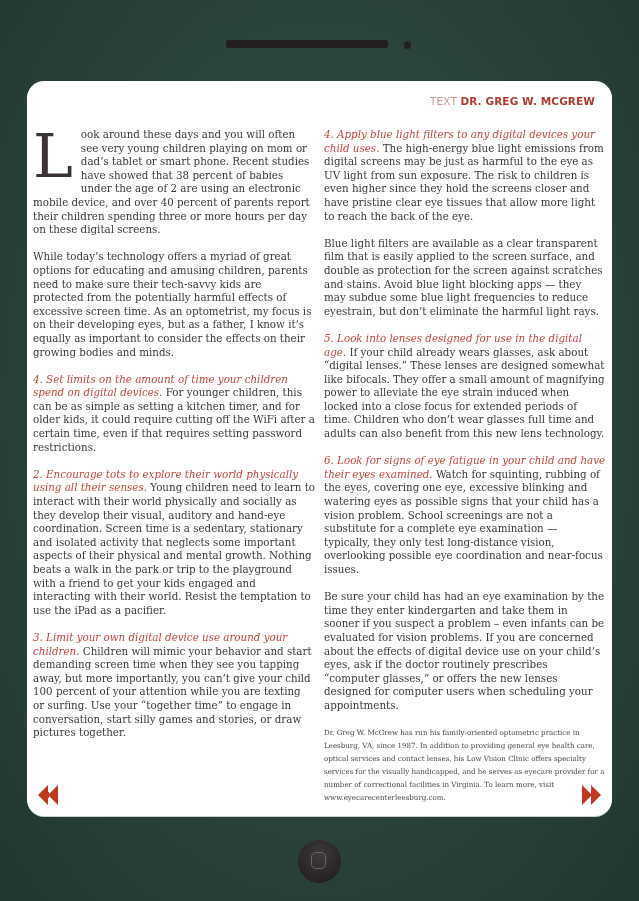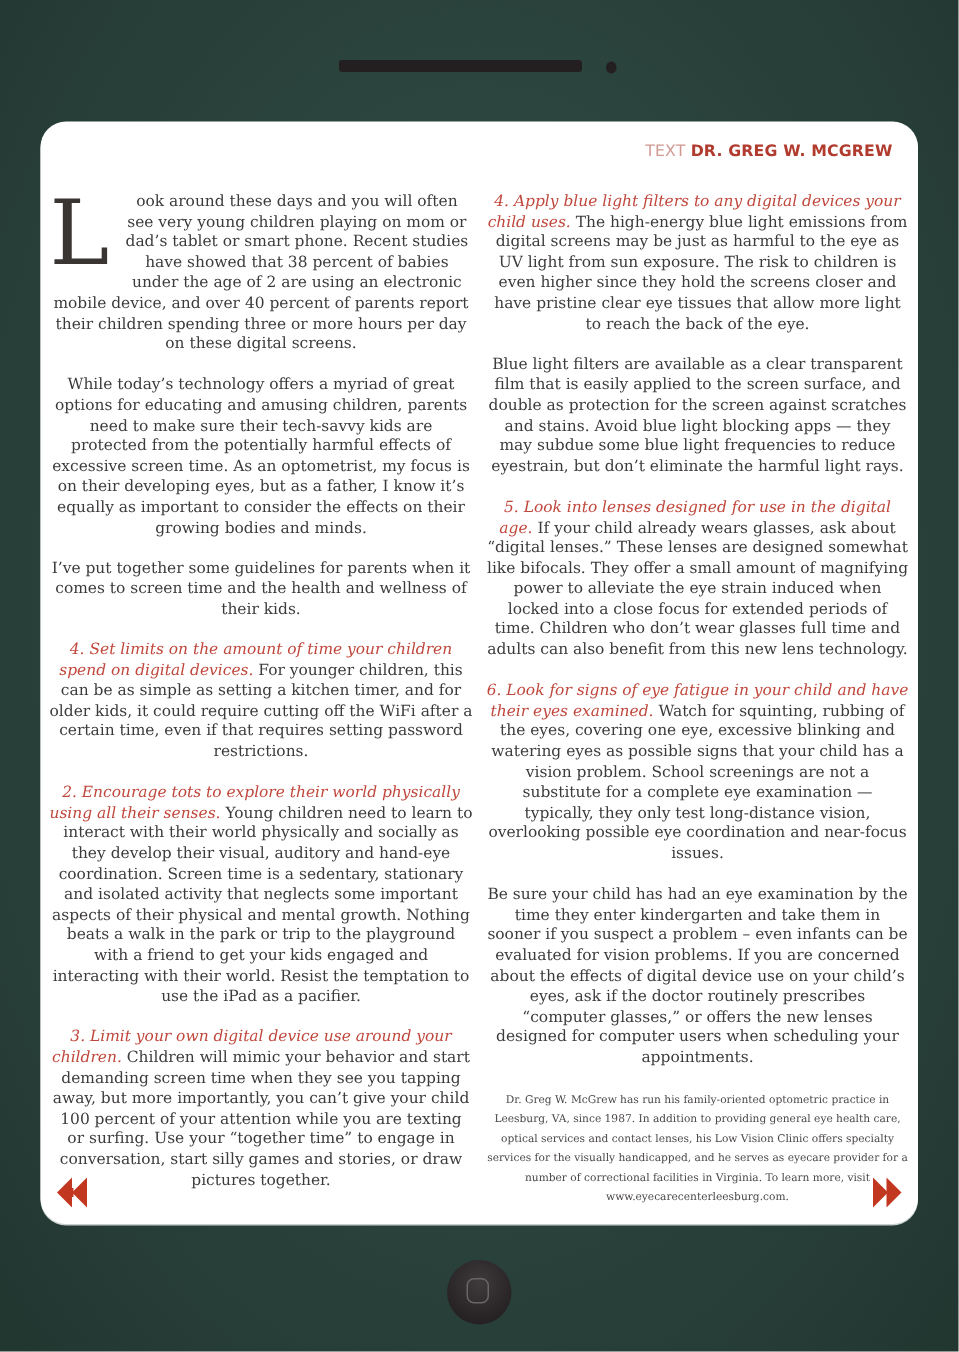--- a/index.html
+++ b/index.html
@@ -13,21 +13,20 @@
       background: #231f20; border-radius: 2px;
     }
     .camera {
       position: absolute; left: 404px; top: 41px; width: 7px; height: 8px;
       background: #231f20; border-radius: 50%;
     }
     .screen {
       position: absolute; left: 27px; top: 81px; width: 585px; height: 735px;
       background: #ffffff; border-radius: 17px;
       box-shadow: 0 1px 0 #c9cfcd;
-      text-align: center;
     }
     .byline {
       position: absolute; right: 17px; top: 14px;
       font-family: "DejaVu Sans", sans-serif; font-size: 10.5px; letter-spacing: 0.1px;
     }
     .byline .lbl { color: #d09a93; font-weight: normal; }
     .byline .name { color: #b13b2e; font-weight: bold; }
     .col {
       position: absolute; top: 47px; width: 282px;
       font-size: 10.3px; line-height: 13.6px; color: #3d3a3a;
@@ -69,21 +68,20 @@
 
 <div class="screen">
   <div class="byline">
     <span class="lbl">TEXT</span>
     <span class="name">DR. GREG W. MCGREW</span>
   </div>
 
   <div class="col left">
     <p><span class="dropcap">L</span><span>ook around these days and you will often see very young children playing on mom or dad’s tablet or smart phone. Recent studies have showed that 38 percent of babies under the age of 2 are using an electronic mobile device, and over 40 percent of parents report their children spending three or more hours per day on these digital screens.</span></p>
     <p>While today’s technology offers a myriad of great options for educating and amusing children, parents need to make sure their tech-savvy kids are protected from the potentially harmful effects of excessive screen time. As an optometrist, my focus is on their developing eyes, but as a father, I know it’s equally as important to consider the effects on their growing bodies and minds.</p>
-    <p>I’ve put together some guidelines for parents when it comes to screen time and the health and wellness of their kids.</p>
     <p><span class="hl">4. Set limits on the amount of time your children spend on digital devices.</span><span> For younger children, this can be as simple as setting a kitchen timer, and for older kids, it could require cutting off the WiFi after a certain time, even if that requires setting password restrictions.</span></p>
     <p><span class="hl">2. Encourage tots to explore their world physically using all their senses.</span><span> Young children need to learn to interact with their world physically and socially as they develop their visual, auditory and hand-eye coordination. Screen time is a sedentary, stationary and isolated activity that neglects some important aspects of their physical and mental growth. Nothing beats a walk in the park or trip to the playground with a friend to get your kids engaged and interacting with their world. Resist the temptation to use the iPad as a pacifier.</span></p>
     <p><span class="hl">3. Limit your own digital device use around your children.</span><span> Children will mimic your behavior and start demanding screen time when they see you tapping away, but more importantly, you can’t give your child 100 percent of your attention while you are texting or surfing. Use your “together time” to engage in conversation, start silly games and stories, or draw pictures together.</span></p>
   </div>
 
   <div class="col right">
     <p><span class="hl">4. Apply blue light filters to any digital devices your child uses.</span><span> The high-energy blue light emissions from digital screens may be just as harmful to the eye as UV light from sun exposure. The risk to children is even higher since they hold the screens closer and have pristine clear eye tissues that allow more light to reach the back of the eye.</span></p>
     <p>Blue light filters are available as a clear transparent film that is easily applied to the screen surface, and double as protection for the screen against scratches and stains. Avoid blue light blocking apps — they may subdue some blue light frequencies to reduce eyestrain, but don’t eliminate the harmful light rays.</p>
     <p><span class="hl">5. Look into lenses designed for use in the digital age.</span><span> If your child already wears glasses, ask about “digital lenses.” These lenses are designed somewhat like bifocals. They offer a small amount of magnifying power to alleviate the eye strain induced when locked into a close focus for extended periods of time. Children who don’t wear glasses full time and adults can also benefit from this new lens technology.</span></p>
     <p><span class="hl">6. Look for signs of eye fatigue in your child and have their eyes examined.</span><span> Watch for squinting, rubbing of the eyes, covering one eye, excessive blinking and watering eyes as possible signs that your child has a vision problem. School screenings are not a substitute for a complete eye examination — typically, they only test long-distance vision, overlooking possible eye coordination and near-focus issues.</span></p>

